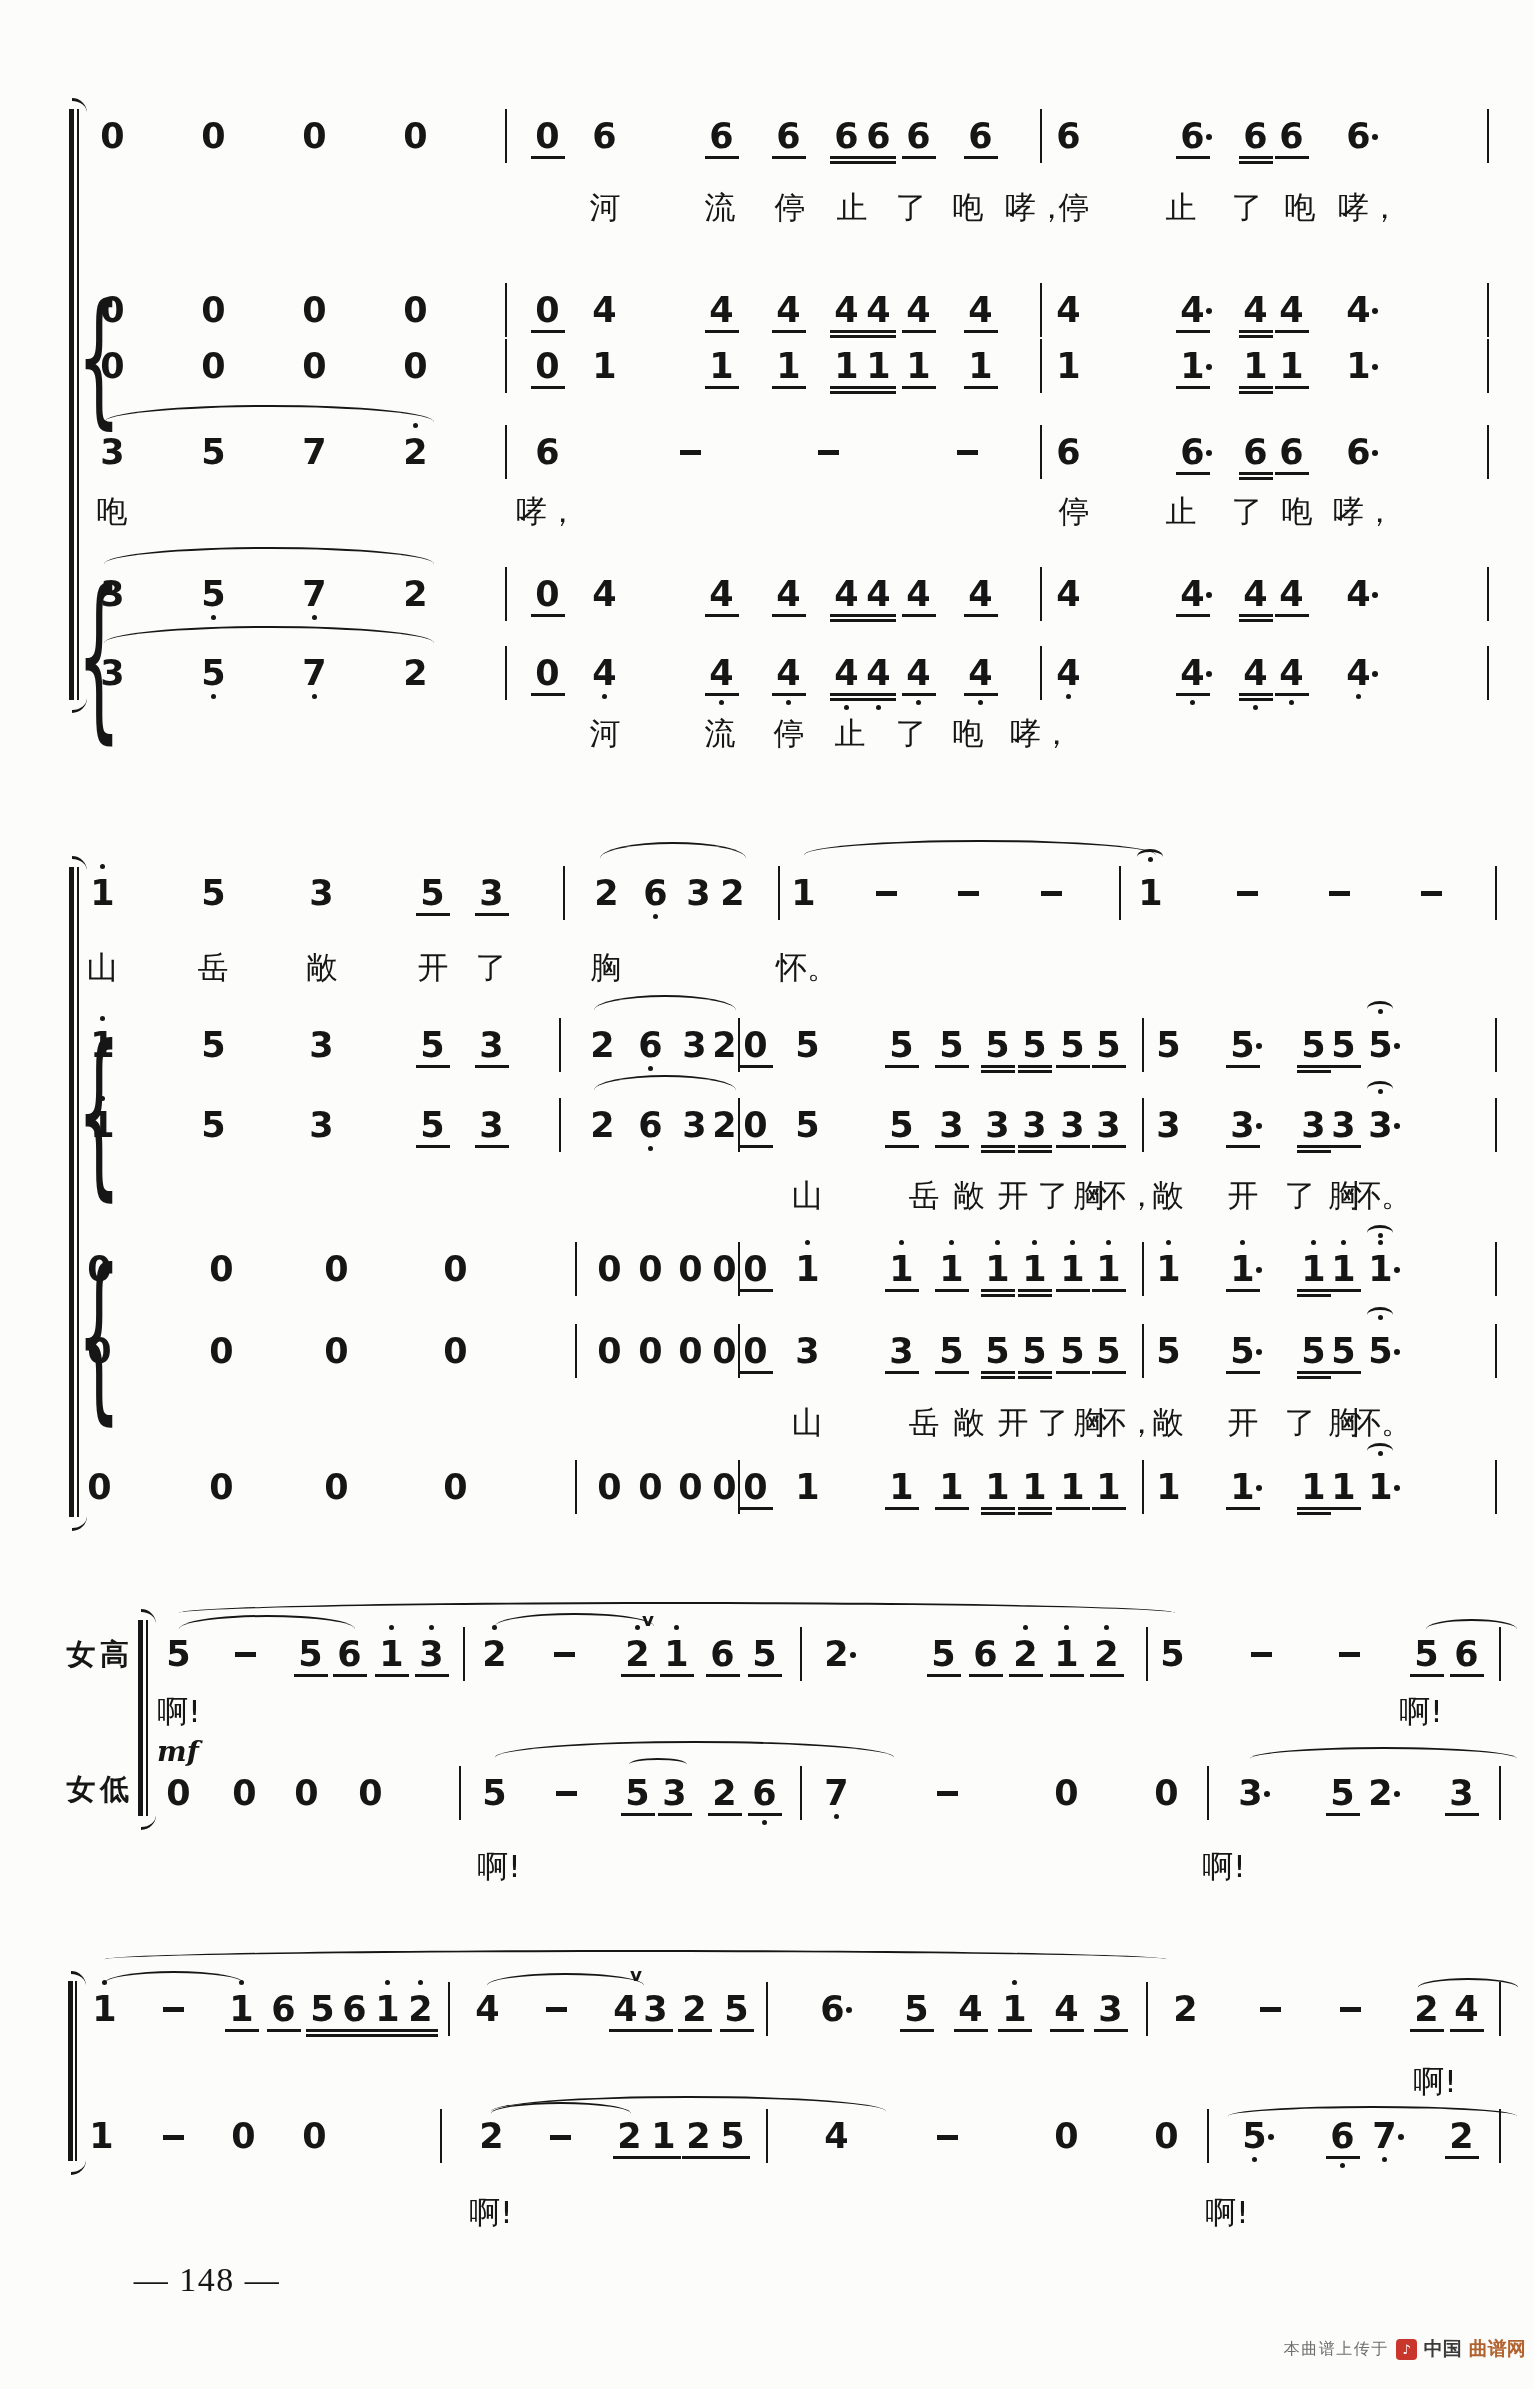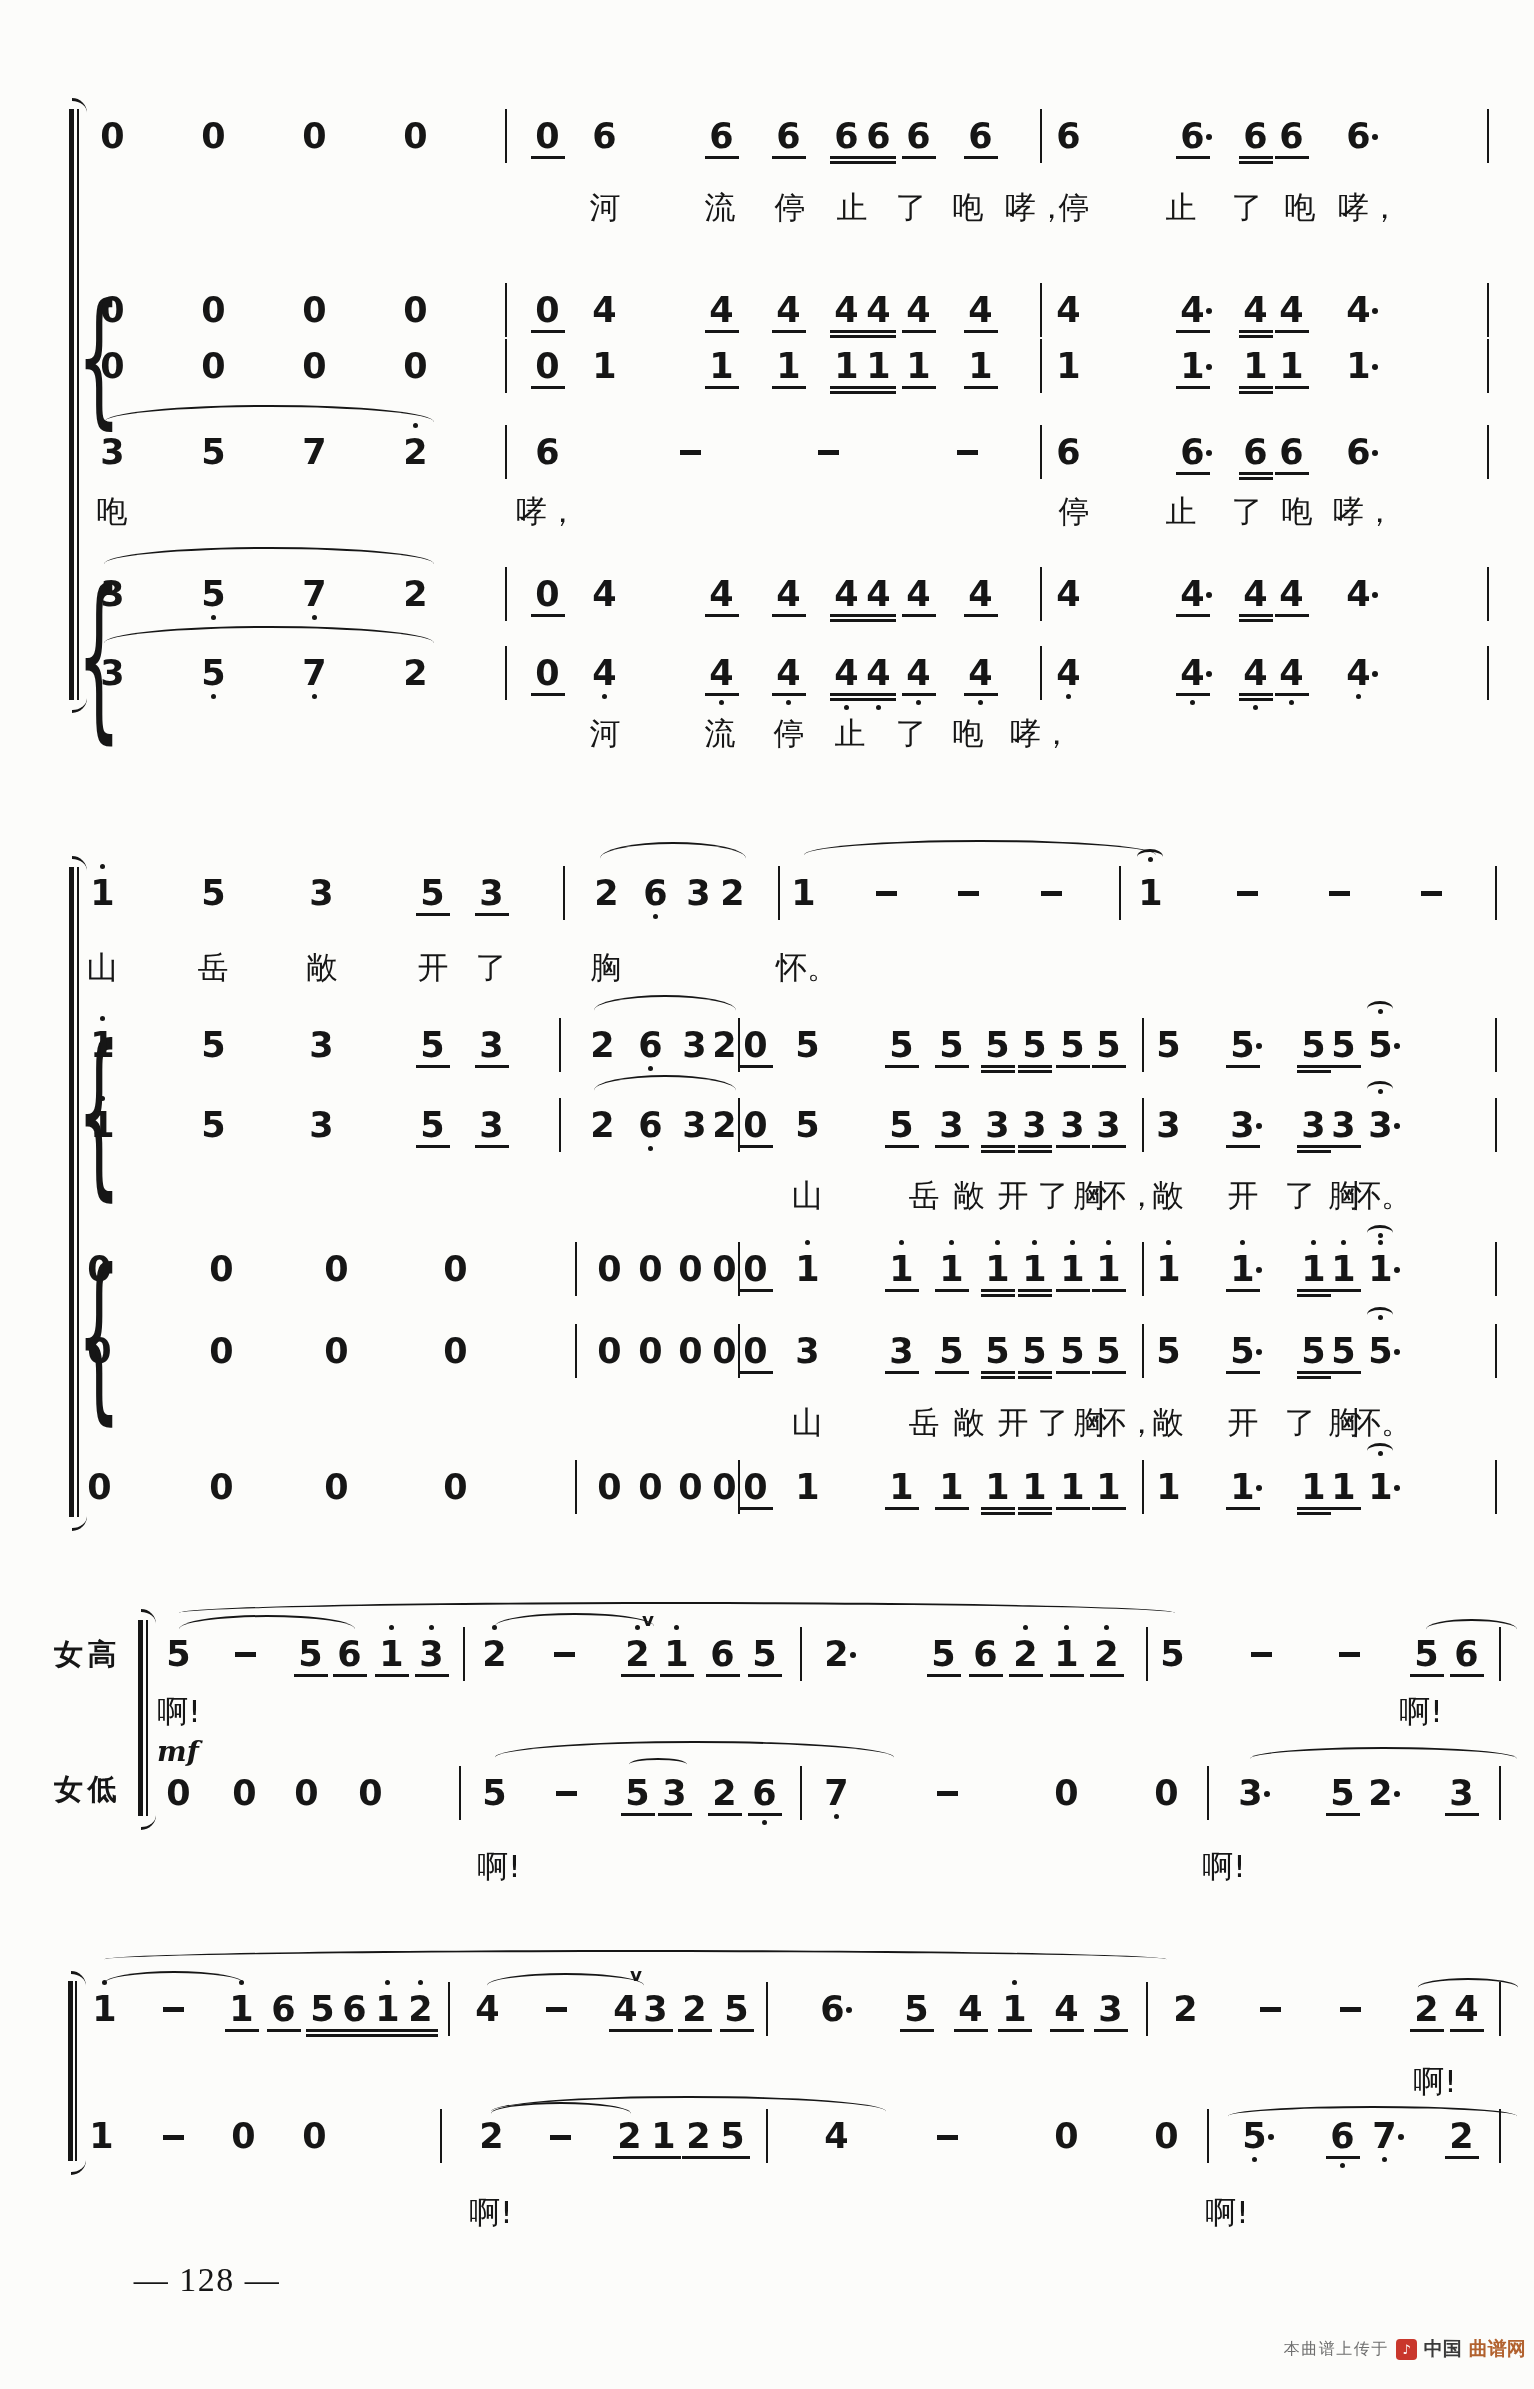--- a/index.html
+++ b/index.html
@@ -11,21 +11,21 @@
   .tok .odot{position:absolute;left:16px;width:5.4px;height:5.4px;border-radius:50%;background:#161616;}
   .tok .adot{position:absolute;left:32px;top:18.4px;width:6.1px;height:6.1px;border-radius:50%;background:#161616;}
   .tok .ferm{position:absolute;left:5.4px;top:-24.5px;width:26px;height:13px;border-top:3.1px solid #161616;
              border-radius:100% 100% 0 0;}
   .tok .fdot{position:absolute;left:16px;top:-16px;width:5.4px;height:5.4px;border-radius:50%;background:#161616;}
   .tok .brth{position:absolute;left:23px;top:-23px;font-size:18.4px;font-weight:700;line-height:18.4px;}
   .dash{position:absolute;width:21px;height:4.6px;background:#161616;}
   .barline{position:absolute;width:2.3px;background:#161616;}
   .slur{position:absolute;border-top:2.3px solid #161616;border-radius:100% 100% 0 0;}
   .lyric{position:absolute;width:74px;text-align:center;font-size:31px;line-height:34px;}
-  .vlabel{position:absolute;width:92px;font-size:29px;font-weight:600;letter-spacing:4.6px;}
+  .vlabel{position:absolute;width:92px;text-align:center;font-size:29px;font-weight:600;letter-spacing:4.6px;}
   .dyn{position:absolute;font-family:"DejaVu Serif",serif;font-style:italic;font-weight:700;font-size:28px;}
   .brk-a,.brk-b{position:absolute;background:#161616;}
   .hook{position:absolute;width:15.3px;height:12.3px;}
   .hook.t{border-top:3.1px solid #161616;border-top-right-radius:100%;}
   .hook.b{border-bottom:3.1px solid #161616;border-bottom-right-radius:100%;}
   .brace{position:absolute;font-size:69px;line-height:69px;transform-origin:left top;
          font-family:"DejaVu Sans",sans-serif;font-weight:400;}
   .footer{position:absolute;left:115px;top:2261px;width:184px;text-align:center;
           font-family:"Liberation Serif",serif;font-size:34px;letter-spacing:1.5px;}
   .wm{position:absolute;top:2336px;right:9.2px;display:flex;align-items:center;gap:7px;}
@@ -506,21 +506,21 @@
       <div class="tok" style="left: 1236px; top: 2116px;"><span>5</span><div class="odot" style="top: 41px;"></div><div class="adot"></div></div>
       <div class="tok" style="left: 1324px; top: 2116px;"><span>6</span><div class="ul" style="top: 40px;"></div><div class="odot" style="top: 47px;"></div></div>
       <div class="tok" style="left: 1366px; top: 2116px;"><span>7</span><div class="odot" style="top: 41px;"></div><div class="adot"></div></div>
       <div class="tok" style="left: 1443px; top: 2116px;"><span>2</span><div class="ul" style="top: 40px;"></div></div>
       <div class="slur" style="left: 491px; top: 2102px; width: 140px; height: 21.5px;"></div>
       <div class="slur" style="left: 491px; top: 2096px; width: 395px; height: 29px;"></div>
       <div class="slur" style="left: 1228px; top: 2106px; width: 289px; height: 18.4px;"></div>
       <div class="lyric" style="left: 454px; top: 2195px;">啊!</div>
       <div class="lyric" style="left: 1190px; top: 2195px;">啊!</div>
     </div>
-  <div class="footer">— 128 —</div>
+  <div class="footer">— 148 —</div>
   <div class="wm">
     <span class="pre">本曲谱上传于</span>
     <span class="logo">♪</span>
     <span class="site1">中国</span>
     <span class="site2">曲谱网</span>
   </div>
 </div>
 
 
 </body></html>

